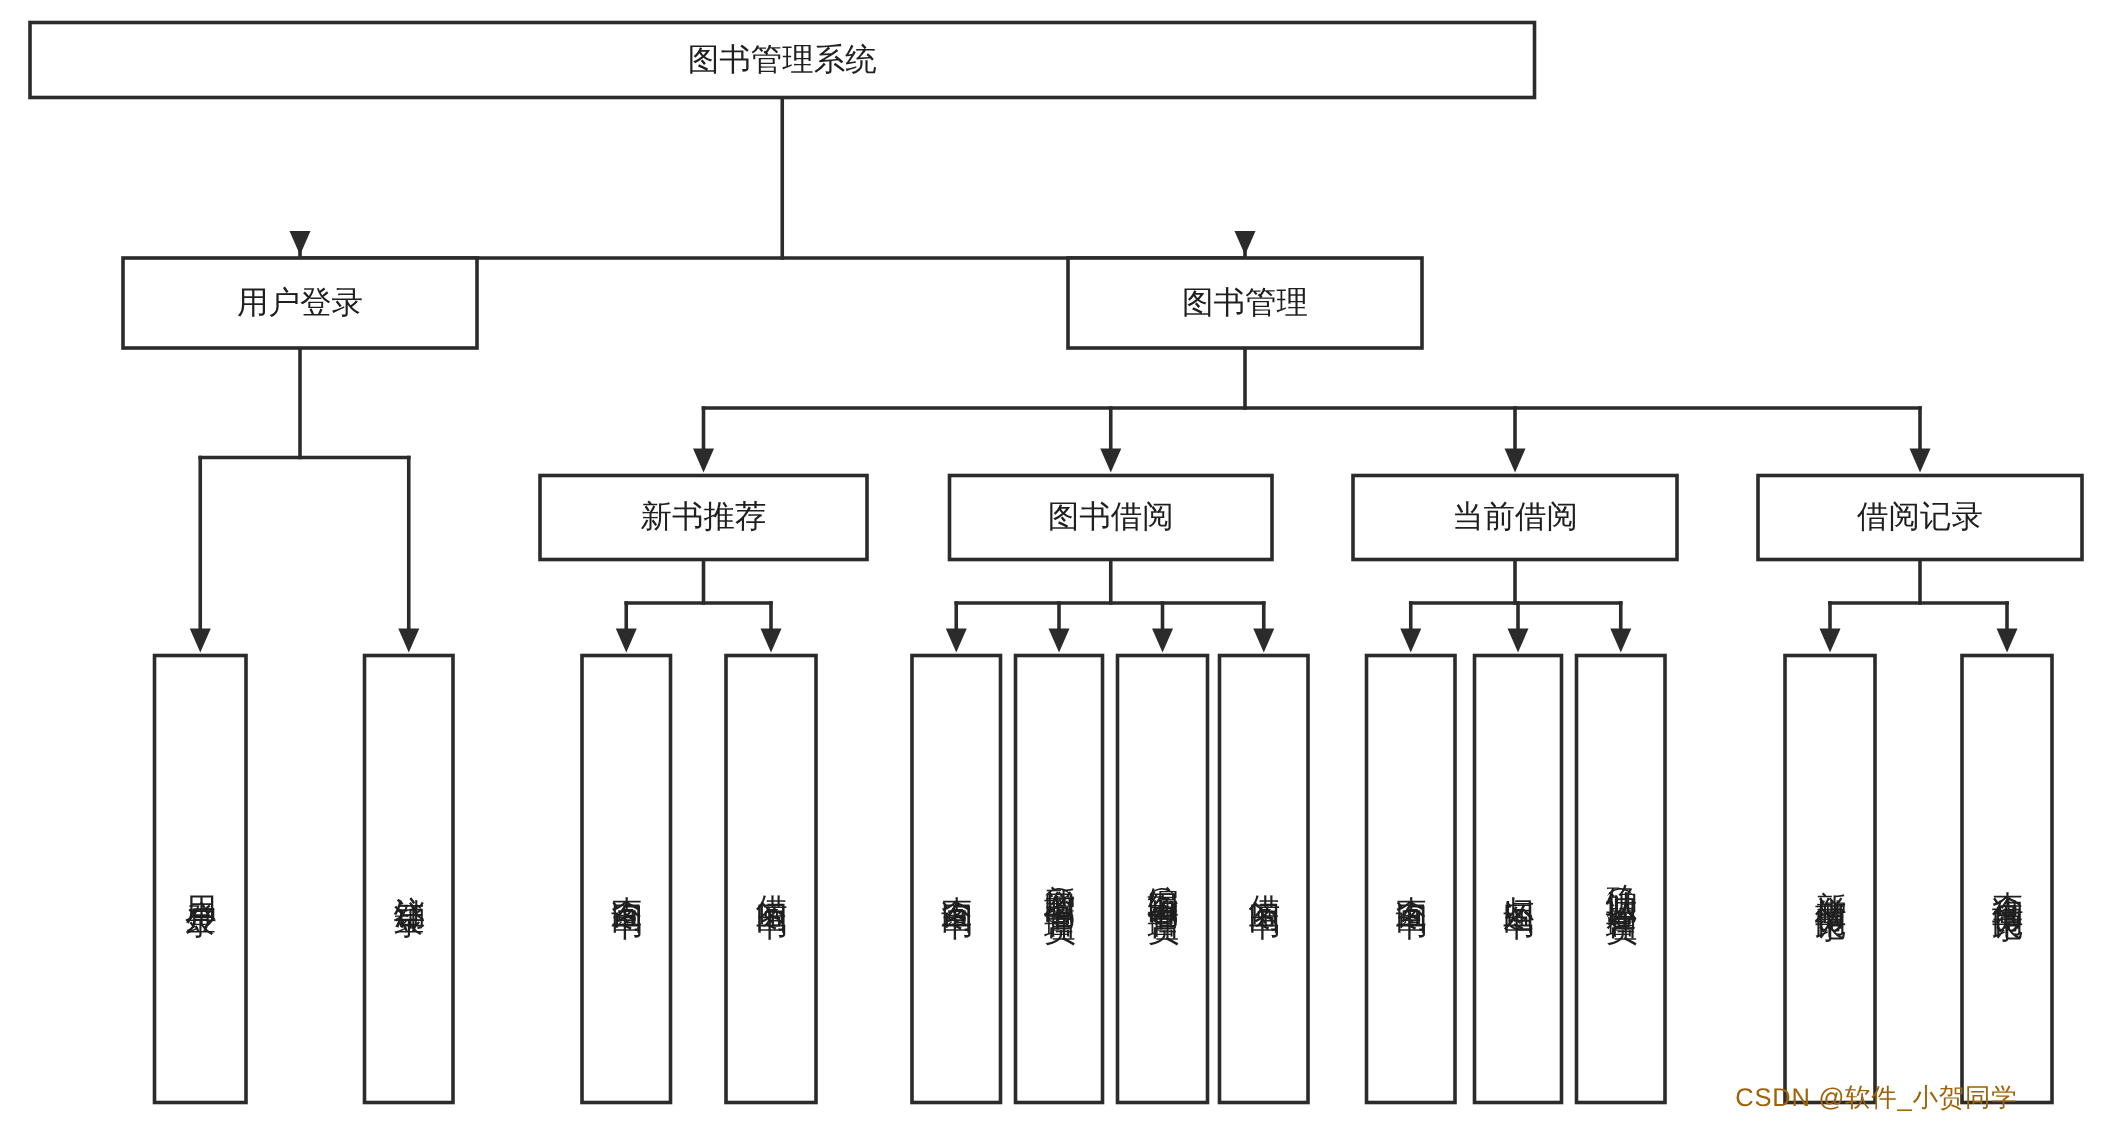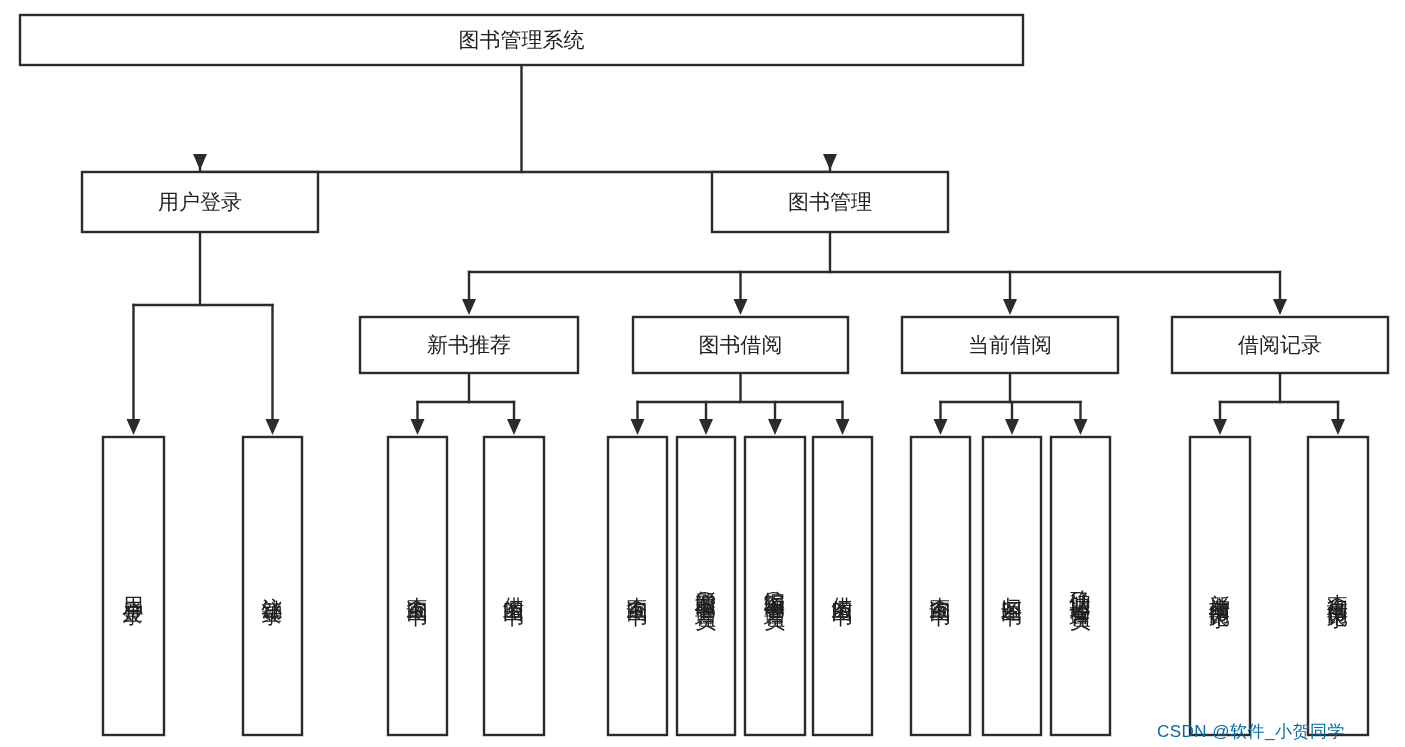--- a/index.html
+++ b/index.html
@@ -70,21 +70,21 @@
     color: #1f1f1f;
     white-space: nowrap;
     pointer-events: none;
   }
   .watermark {
     position: absolute;
     right: 8px;
     bottom: 4px;
     font-family: "Liberation Sans", "DejaVu Sans", sans-serif;
     font-size: 17px;
-    color: #0369a1;
+    color: #a16207;
     letter-spacing: 0.5px;
     white-space: nowrap;
   }
 </style>
 </head>
 <body>
 
 <div id="diagram-root">
 
   <svg id="tree-svg" viewBox="0 0 1405 747">

